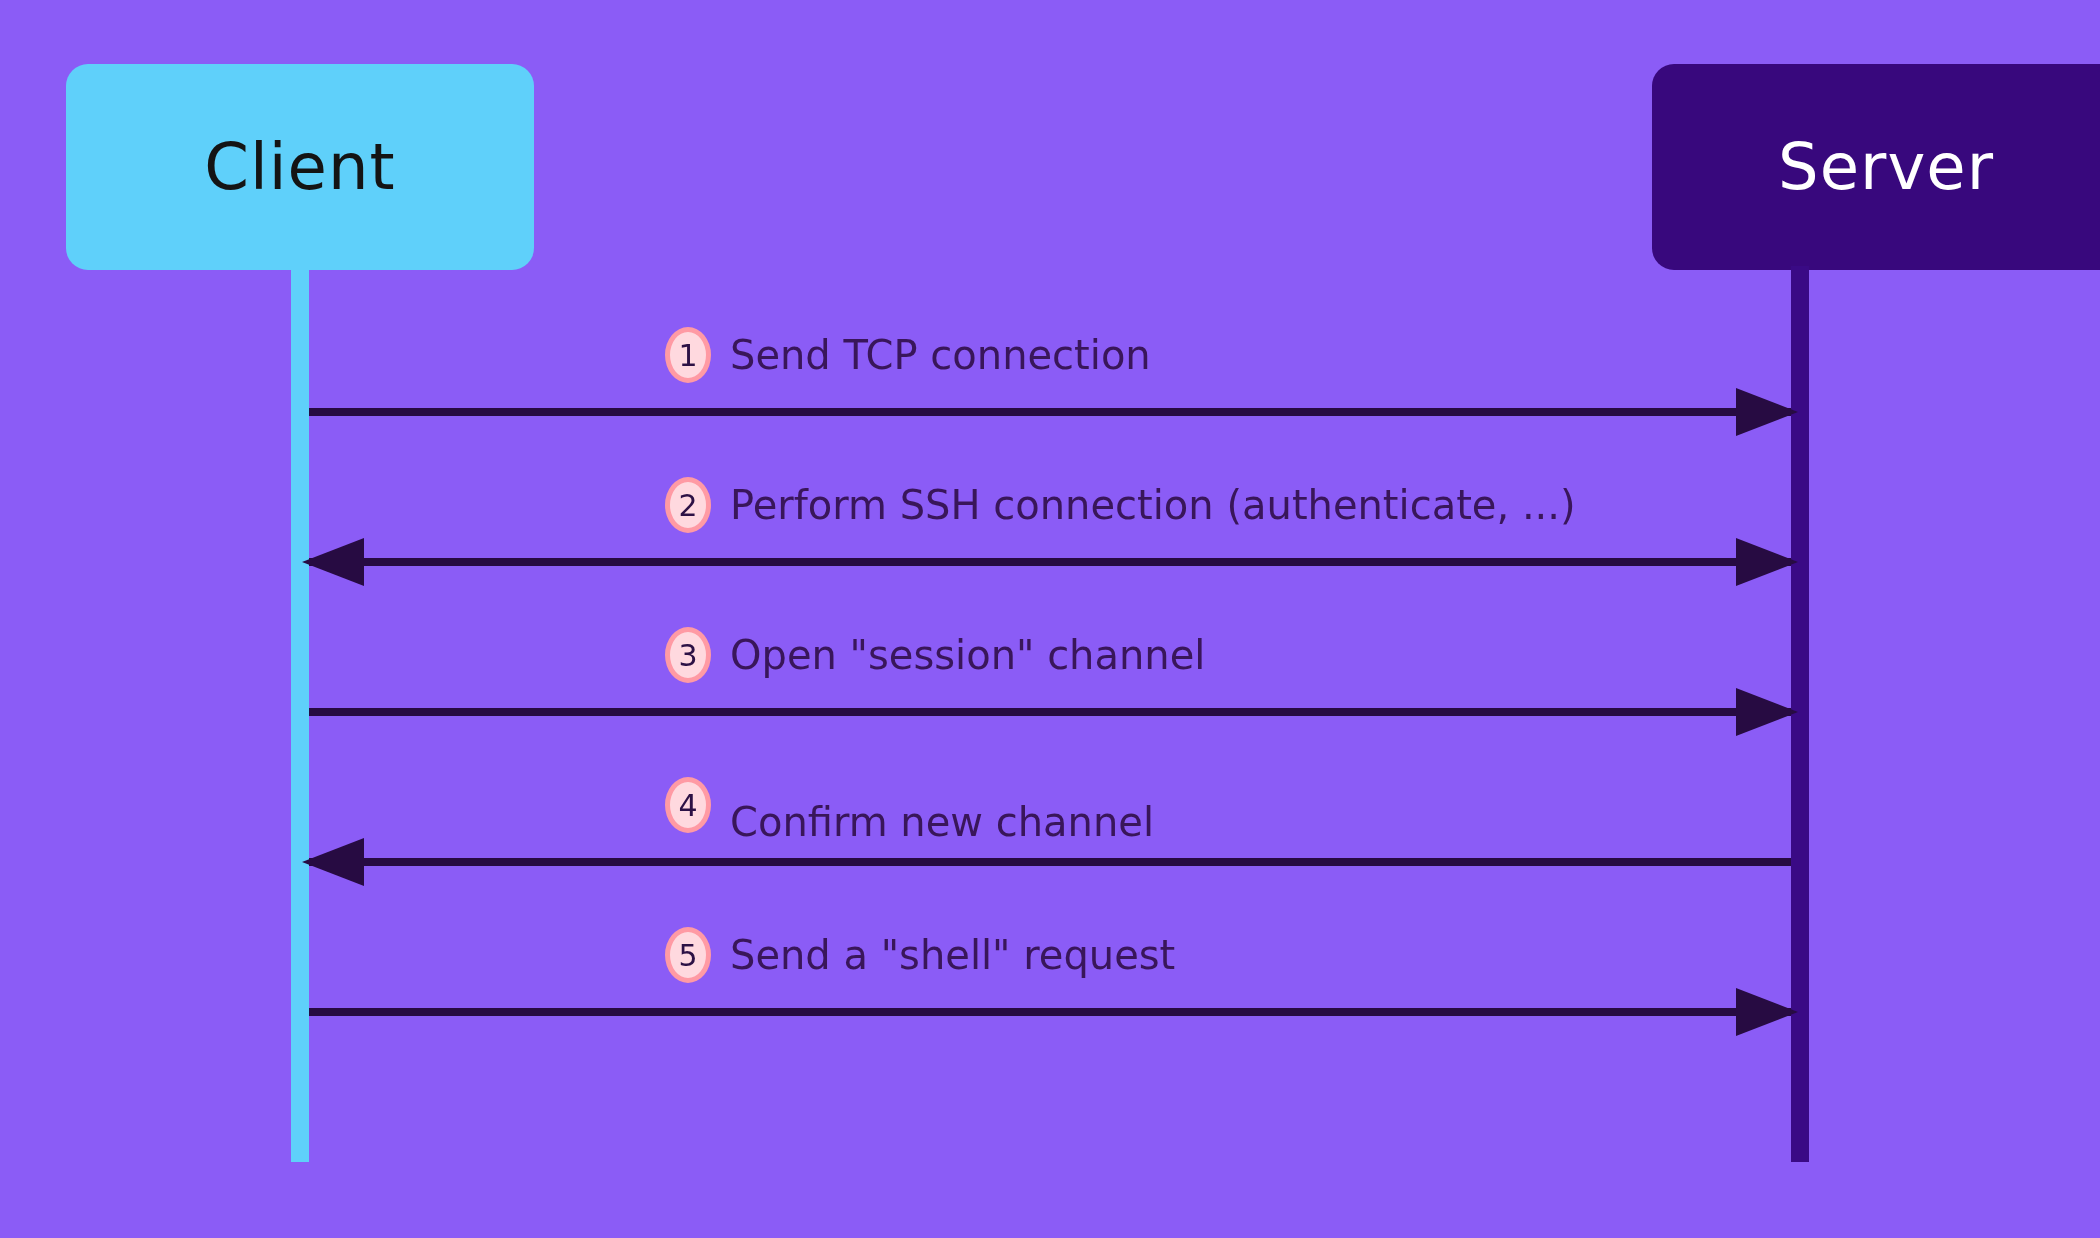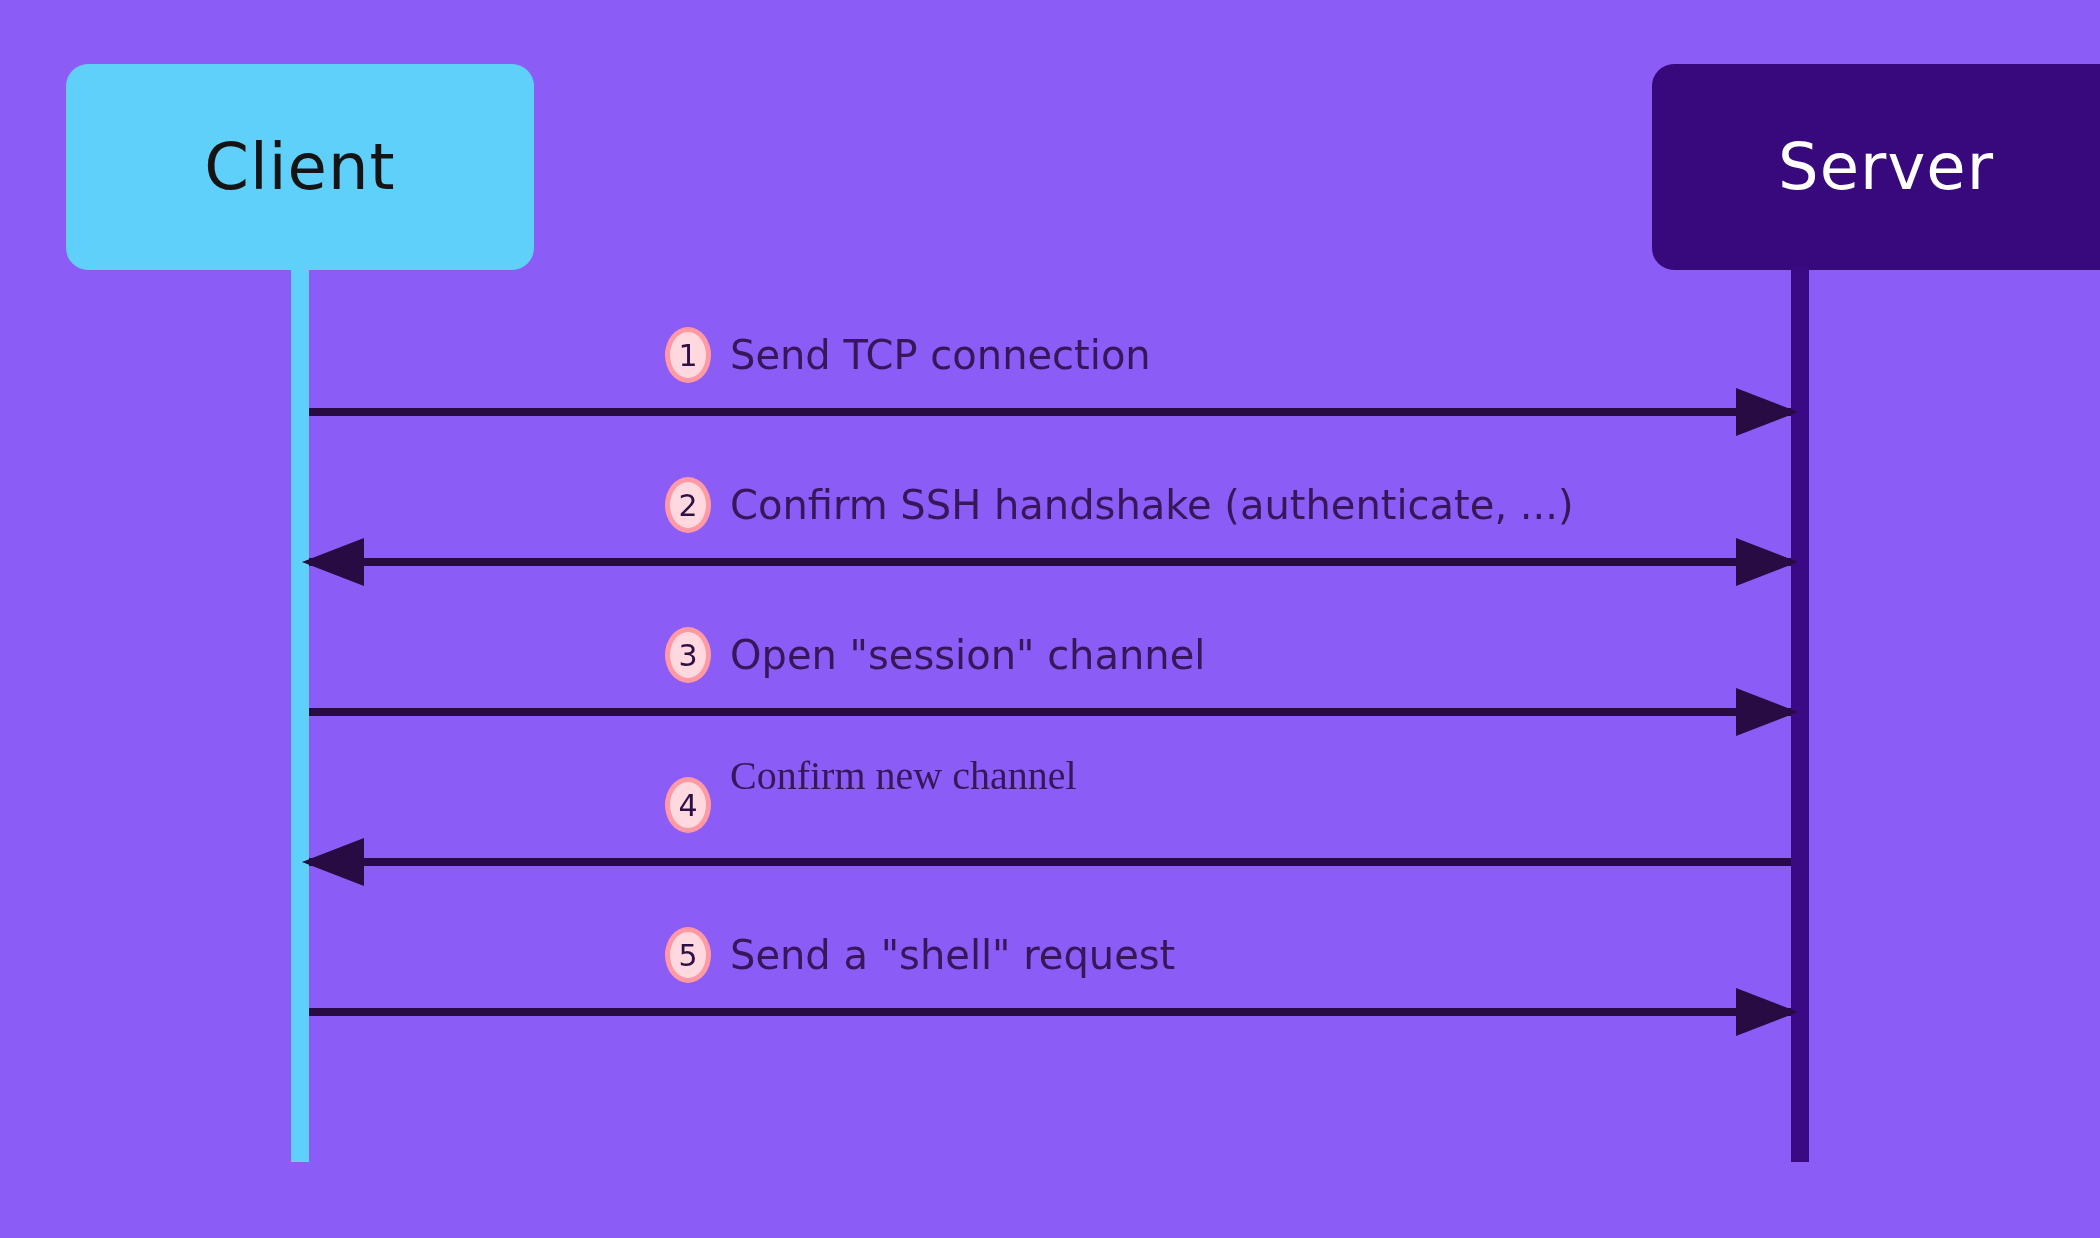--- a/index.html
+++ b/index.html
@@ -89,40 +89,40 @@
       </div>
       <div class="msg-label" style="left: 730px; top: 335px; color: rgb(57, 22, 90);">Send TCP connection</div>
       <div class="msg-line" style="left: 309px; width: 1482px; top: 408px; background: rgb(39, 11, 66);"></div>
     <div class="arrowhead" style="border-left: 62px solid rgb(39, 11, 66); left: 1736px; top: 388px;"></div>
     </div>
 
     <div>
       <div class="step-badge" style="left: 665px; top: 477px; background: rgb(255, 217, 223); border-color: rgb(255, 154, 164); color: rgb(45, 17, 69);">
         <span class="step-number">2</span>
       </div>
-      <div class="msg-label" style="left: 730px; top: 485px; color: rgb(57, 22, 90);">Confirm SSH handshake (authenticate, ...)</div>
+      <div class="msg-label" style="left: 730px; top: 485px; color: rgb(57, 22, 90);">Perform SSH connection (authenticate, ...)</div>
       <div class="msg-line" style="left: 309px; width: 1482px; top: 558px; background: rgb(39, 11, 66);"></div>
     <div class="arrowhead" style="border-left: 62px solid rgb(39, 11, 66); left: 1736px; top: 538px;"></div>
       <div class="arrowhead" style="border-right: 62px solid rgb(39, 11, 66); left: 302px; top: 538px;"></div>
     </div>
 
     <div>
       <div class="step-badge" style="left: 665px; top: 627px; background: rgb(255, 217, 223); border-color: rgb(255, 154, 164); color: rgb(45, 17, 69);">
         <span class="step-number">3</span>
       </div>
       <div class="msg-label" style="left: 730px; top: 635px; color: rgb(57, 22, 90);">Open "session" channel</div>
       <div class="msg-line" style="left: 309px; width: 1482px; top: 708px; background: rgb(39, 11, 66);"></div>
     <div class="arrowhead" style="border-left: 62px solid rgb(39, 11, 66); left: 1736px; top: 688px;"></div>
     </div>
 
     <div>
       <div class="step-badge" style="left: 665px; top: 777px; background: rgb(255, 217, 223); border-color: rgb(255, 154, 164); color: rgb(45, 17, 69);">
         <span class="step-number">4</span>
       </div>
-      <div class="msg-label" style="left: 730px; top: 756px; color: rgb(57, 22, 90); font-family: Liberation Serif, serif;">Confirm new channel</div>
+      <div class="msg-label" style="left: 730px; top: 802px; color: rgb(57, 22, 90);">Confirm new channel</div>
       <div class="msg-line" style="left: 309px; width: 1482px; top: 858px; background: rgb(39, 11, 66);"></div>
     <div class="arrowhead" style="border-right: 62px solid rgb(39, 11, 66); left: 302px; top: 838px;"></div>
     </div>
 
     <div>
       <div class="step-badge" style="left: 665px; top: 927px; background: rgb(255, 217, 223); border-color: rgb(255, 154, 164); color: rgb(45, 17, 69);">
         <span class="step-number">5</span>
       </div>
       <div class="msg-label" style="left: 730px; top: 935px; color: rgb(57, 22, 90);">Send a "shell" request</div>
       <div class="msg-line" style="left: 309px; width: 1482px; top: 1008px; background: rgb(39, 11, 66);"></div>

